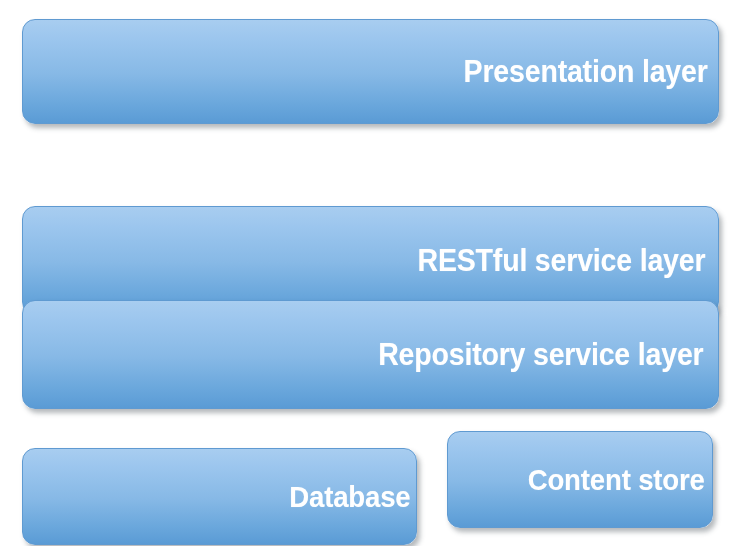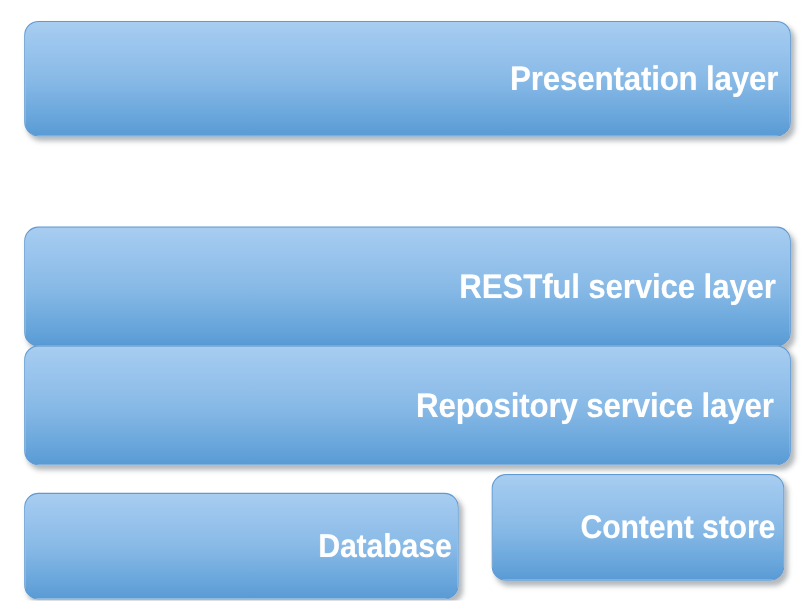--- a/index.html
+++ b/index.html
@@ -68,21 +68,20 @@
     width: 697px;
     height: 109px;
     margin-top: 46px;
   }
 
   #box-repository {
     left: 22px;
     top: 300px;
     width: 697px;
     height: 109px;
-    margin-top: 14px;
   }
 
   #box-database {
     left: 22px;
     top: 448px;
     width: 395px;
     height: 97px;
   }
 
   #box-content-store {

